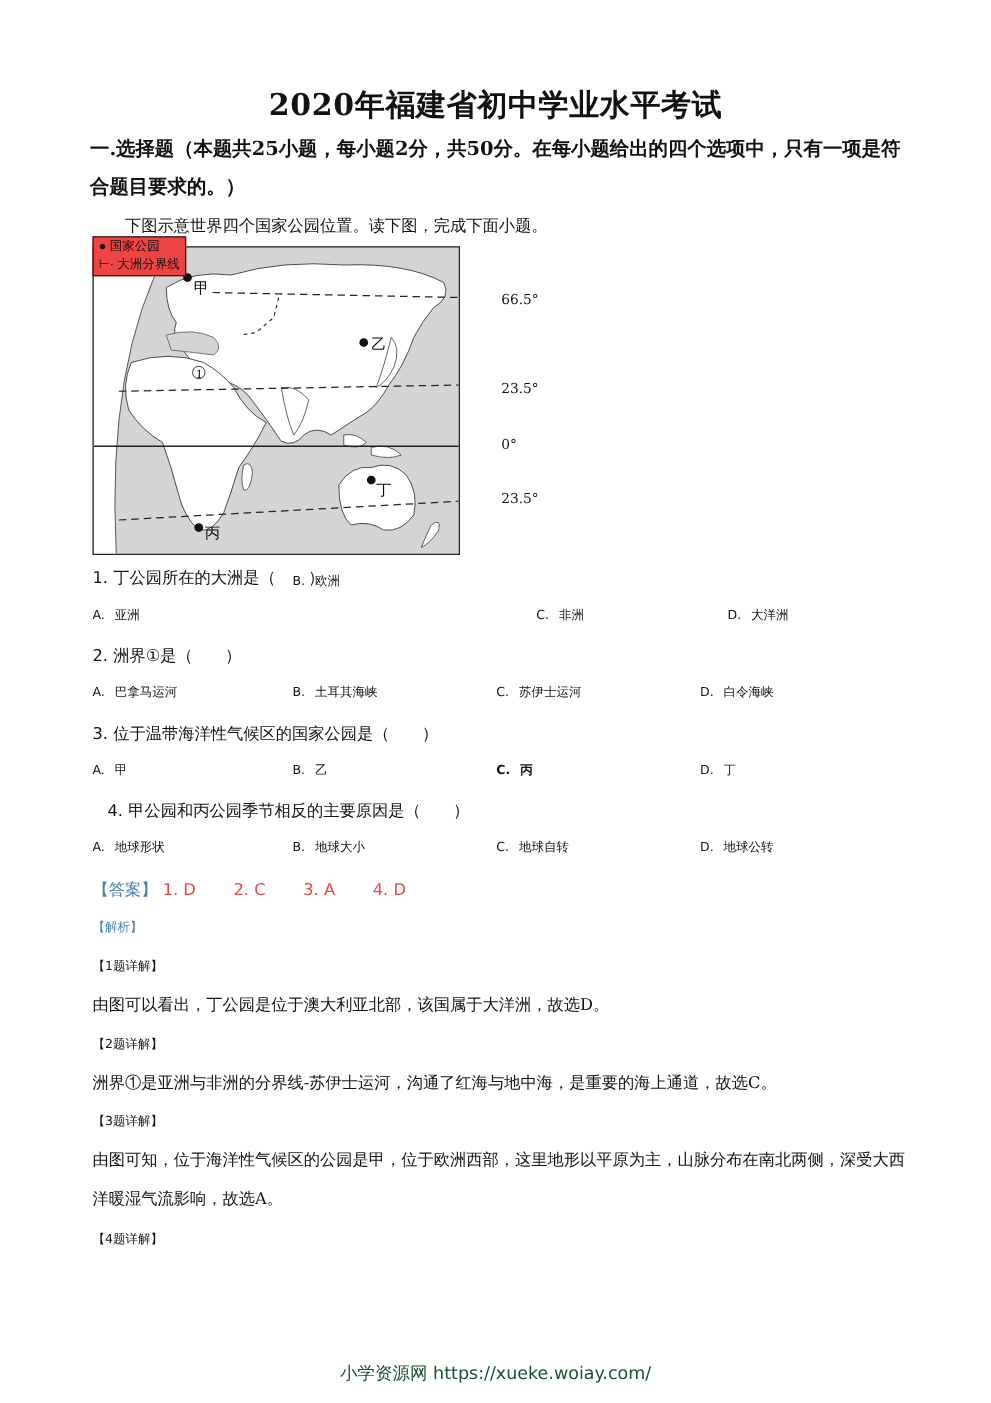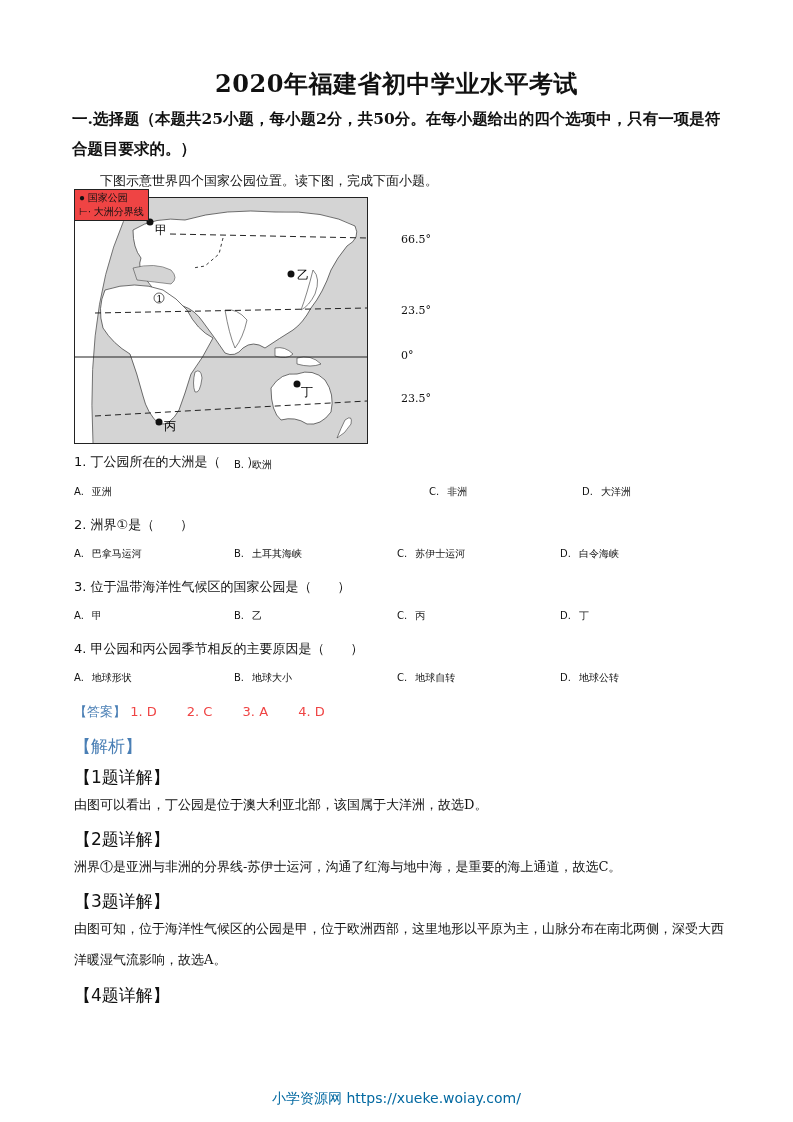--- a/index.html
+++ b/index.html
@@ -9,23 +9,23 @@
   .title { left: 0; width: 793px; top: 68px; text-align: center; font-size: 24px; font-weight: bold;
            font-family: "DejaVu Serif", serif; letter-spacing: 0.5px; }
   .section-head { left: 72px; width: 660px; font-size: 15.5px; font-weight: bold; line-height: 30px; top: 104px; }
   .intro { left: 100px; top: 172px; font-size: 13px; }
   .q { font-size: 13px; left: 74px; font-family: "DejaVu Sans", sans-serif; }
   .opt { font-size: 10px; font-family: "DejaVu Sans", sans-serif; }
   .opt .letter { margin-right: 8px; }
   .answer-line { left: 74px; top: 703px; font-size: 13px; font-family: "DejaVu Sans", sans-serif; }
   .tag-blue { color: #4a7fb5; }
   .ans-item { display: inline-block; margin-right: 26px; color: #ef4444; }
-  .detail-head { left: 74px; font-size: 17px; font-family: "DejaVu Sans", sans-serif; }
+  .detail-head { left: 74px; font-size: 10px; font-family: "DejaVu Sans", sans-serif; }
   .para { left: 74px; width: 660px; font-size: 13px; line-height: 31px; font-family: "DejaVu Serif", serif; }
-  .footer { left: 0; width: 793px; top: 1090px; text-align: center; font-size: 14px; color: #0369a1;
+  .footer { left: 0; width: 793px; top: 1090px; text-align: center; font-size: 14px; color: #14532d;
             font-family: "DejaVu Sans", sans-serif; }
   .map { left: 74px; top: 197px; width: 292px; height: 245px; border: 1.5px solid #222; background: #d4d4d4; overflow: hidden; }
   .lat-label { font-size: 11px; font-family: "DejaVu Serif", serif; margin-left: 32px; }
   .legend { left: 74px; top: 189px; background: #ef4444; border: 1px solid #222; font-size: 10px; padding: 1px 4px; line-height: 14px;
             font-family: Liberation Sans, sans-serif; }
 </style>
 </head>
 <body>
 
 <div class="abs title">2020年福建省初中学业水平考试</div>
@@ -105,24 +105,24 @@
 
 <div class="abs q" style="top:516px;">2.  洲界①是（　　）</div>
 <div class="abs opt" style="left:74px; top:547px;"><span class="letter">A.</span><span>巴拿马运河</span></div>
 <div class="abs opt" style="left:234px; top:547px;"><span class="letter">B.</span><span>土耳其海峡</span></div>
 <div class="abs opt" style="left:397px; top:547px;"><span class="letter">C.</span><span>苏伊士运河</span></div>
 <div class="abs opt" style="left:560px; top:547px;"><span class="letter">D.</span><span>白令海峡</span></div>
 
 <div class="abs q" style="top:578px;">3.  位于温带海洋性气候区的国家公园是（　　）</div>
 <div class="abs opt" style="left:74px; top:609px;"><span class="letter">A.</span><span>甲</span></div>
 <div class="abs opt" style="left:234px; top:609px;"><span class="letter">B.</span><span>乙</span></div>
-<div class="abs opt" style="left:397px; top:609px;"><span class="letter">C.</span><span>丙</span></div>
+<div class="abs opt" style="left:397px; top:609px;font-weight:bold;"><span class="letter">C.</span><span>丙</span></div>
 <div class="abs opt" style="left:560px; top:609px;"><span class="letter">D.</span><span>丁</span></div>
 
-<div class="abs q" style="top:640px;">4.  甲公园和丙公园季节相反的主要原因是（　　）</div>
+<div class="abs q" style="top:640px;margin-left:12px;">4.  甲公园和丙公园季节相反的主要原因是（　　）</div>
 <div class="abs opt" style="left:74px; top:671px;"><span class="letter">A.</span><span>地球形状</span></div>
 <div class="abs opt" style="left:234px; top:671px;"><span class="letter">B.</span><span>地球大小</span></div>
 <div class="abs opt" style="left:397px; top:671px;"><span class="letter">C.</span><span>地球自转</span></div>
 <div class="abs opt" style="left:560px; top:671px;"><span class="letter">D.</span><span>地球公转</span></div>
 
 <div class="abs answer-line">
   <span class="tag-blue">【答案】</span>
   <span class="ans-item">1. D</span>
   <span class="ans-item">2. C</span>
   <span class="ans-item">3. A</span>

